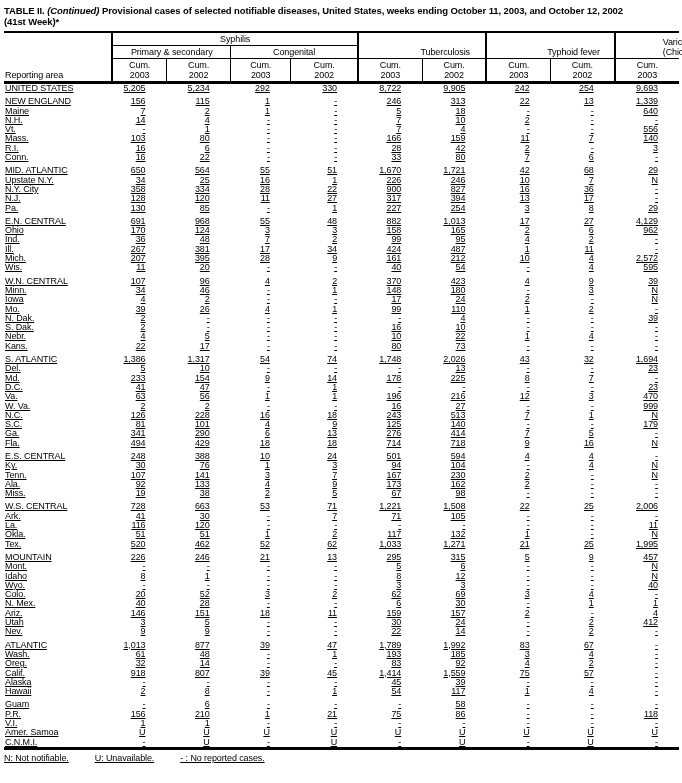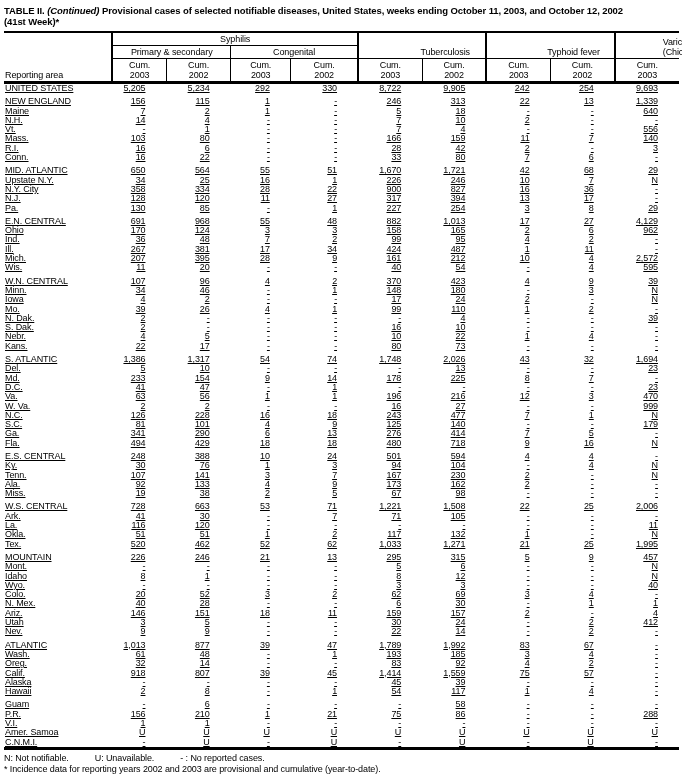--- a/index.html
+++ b/index.html
@@ -42,21 +42,21 @@
   th.bl2 { border-left: 2px solid #000; }
   tbody { border-bottom: 3px solid #000; text-decoration: underline; }
   td {
     font-size: 9px; line-height: 9.3px; padding: 0;
     letter-spacing: -0.1px; white-space: nowrap; overflow: hidden;
   }
   td.area { text-align: left; padding-left: 1px; }
   td.num  { text-align: right; padding-right: 21px; }
   tr.spacer td { height: 4px; line-height: 4px; }
   .footnotes { margin-top: 3px; font-size: 9px; line-height: 11px; letter-spacing: -0.1px; }
-  .legend span { margin-right: 26px; }
+  .legend span { margin-right: 26px; text-decoration: underline; }
   .legend span:last-child { margin-right: 12px; }
 </style>
 </head>
 <body>
 
 <div class="page">
 
   <div class="title"><span>TABLE II.</span> <span class="italic">(Continued)</span> <span>Provisional cases of selected notifiable diseases, United States, weeks ending October 11, 2003, and October 12, 2002</span><br><span>(41st Week)*</span></div>
 
   <table>
@@ -538,21 +538,21 @@
           <td class="num">-</td>
           <td class="num">999</td>
         </tr>
         <tr>
           <td class="area">N.C.</td>
           <td class="num">126</td>
           <td class="num">228</td>
           <td class="num">16</td>
           <td class="num">18</td>
           <td class="num">243</td>
-          <td class="num">477</td>
+          <td class="num">513</td>
           <td class="num">7</td>
           <td class="num">1</td>
           <td class="num">N</td>
         </tr>
         <tr>
           <td class="area">S.C.</td>
           <td class="num">81</td>
           <td class="num">101</td>
           <td class="num">4</td>
           <td class="num">9</td>
@@ -573,21 +573,21 @@
           <td class="num">7</td>
           <td class="num">5</td>
           <td class="num">-</td>
         </tr>
         <tr>
           <td class="area">Fla.</td>
           <td class="num">494</td>
           <td class="num">429</td>
           <td class="num">18</td>
           <td class="num">18</td>
-          <td class="num">480</td>
+          <td class="num">714</td>
           <td class="num">718</td>
           <td class="num">9</td>
           <td class="num">16</td>
           <td class="num">N</td>
         </tr>
         <tr class="spacer">
           <td colspan="10"></td>
         </tr>
         <tr>
           <td class="area">E.S. CENTRAL</td>
@@ -916,21 +916,21 @@
         <tr>
           <td class="area">P.R.</td>
           <td class="num">156</td>
           <td class="num">210</td>
           <td class="num">1</td>
           <td class="num">21</td>
           <td class="num">75</td>
           <td class="num">86</td>
           <td class="num">-</td>
           <td class="num">-</td>
-          <td class="num">288</td>
+          <td class="num">118</td>
         </tr>
         <tr>
           <td class="area">V.I.</td>
           <td class="num">1</td>
           <td class="num">1</td>
           <td class="num">-</td>
           <td class="num">-</td>
           <td class="num">-</td>
           <td class="num">-</td>
           <td class="num">-</td>
@@ -961,16 +961,15 @@
           <td class="num">U</td>
           <td class="num">-</td>
         </tr>
       </tbody>
   </table>
 
   <div class="footnotes">
     <div class="legend">
       <span>N: Not notifiable.</span><span>U: Unavailable.</span><span>- : No reported cases.</span>
     </div>
-    <div>* Incidence data for reporting years 2002 and 2003 are provisional and cumulative (year-to-date).</div>
   </div>
 
 </div>
 
 </body></html>

